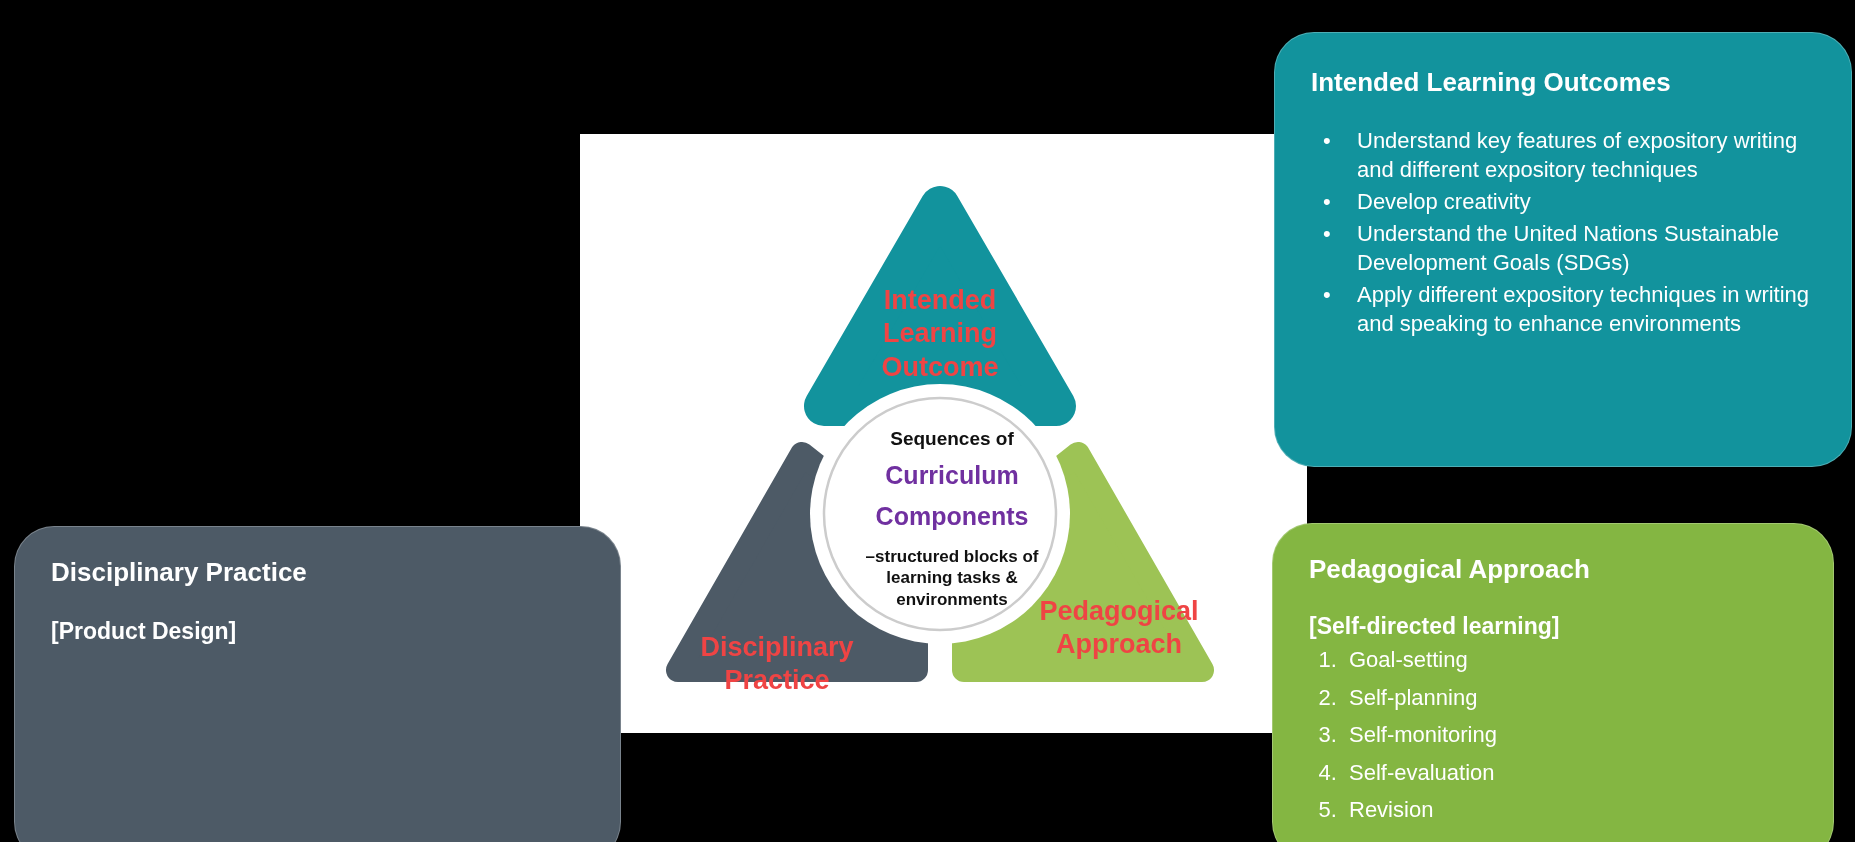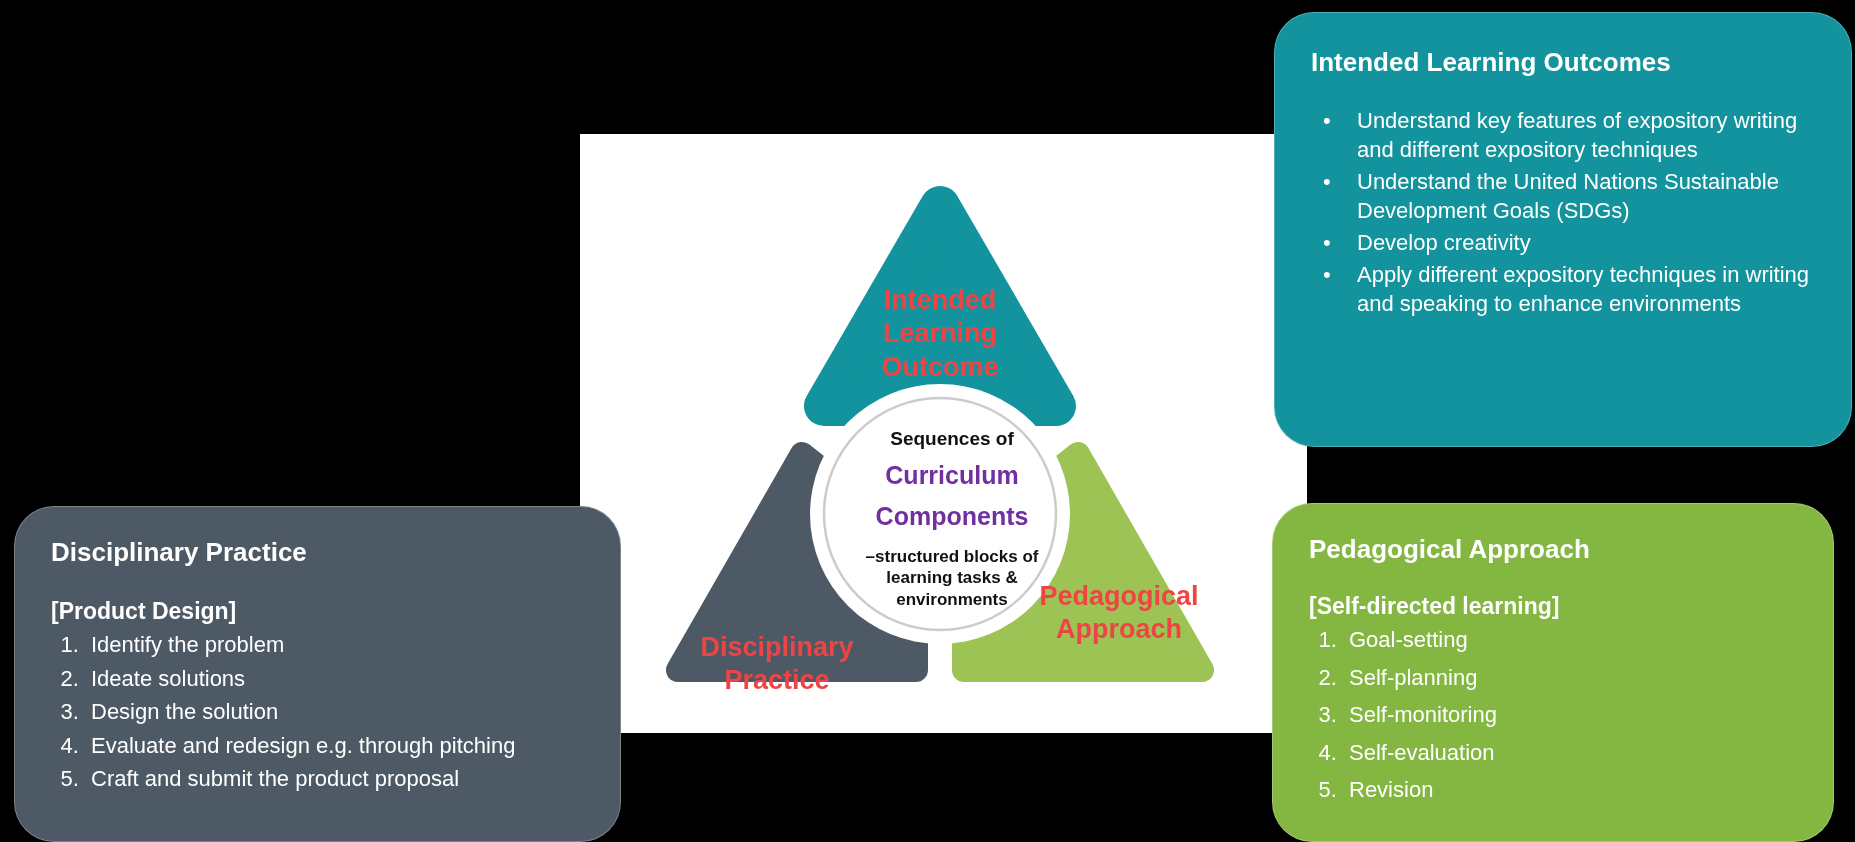--- a/index.html
+++ b/index.html
@@ -33,41 +33,42 @@
     position: absolute;
     color: #ef4444;
     font-weight: bold;
     font-size: 27px;
     line-height: 1.24;
     text-align: center;
     white-space: pre-line;
   }
   .tri-label.top   { left: 210px; top: 150px; width: 300px; }
   .tri-label.left  { left: 57px;  top: 497px; width: 280px; }
-  .tri-label.right { left: 399px; top: 446px; width: 280px; }
+  .tri-label.right { left: 399px; top: 461px; width: 280px; }
 
   .circle-text {
     position: absolute;
     left: 260px; top: 294px;
     width: 224px;
     text-align: center;
     color: #111111;
     font-weight: bold;
   }
   .circle-text .c1 { font-size: 19px; }
   .circle-text .c2 { font-size: 25px; color: var(--purple, #7030A0); line-height: 1.3; margin-top: 9px; }
   .circle-text .c2 + .c2 { margin-top: 8px; }
   .circle-text .c3 { font-size: 17px; line-height: 1.25; margin-top: 14px; white-space: pre-line; }
 
   
   .box {
     position: absolute;
     color: #ffffff;
     border-radius: 40px;
     border: 1px solid rgba(255,255,255,0.25);
+    margin-top: 20px;
   }
   .box-ilo { left: 1274px; top: 12px;  width: 578px; height: 435px; background: var(--teal, #12939D);  padding: 34px 36px; }
   .box-dp  { left: 14px;   top: 506px; width: 607px; height: 336px; background: var(--slate, #4D5A66); padding: 30px 36px; }
   .box-pa  { left: 1272px; top: 503px; width: 562px; height: 339px; background: var(--green, #84B642); padding: 30px 36px; }
 
   .box-title { font-size: 26px; font-weight: bold; }
   .box-ilo .box-title { margin-bottom: 28px; }
   .box-dp  .box-title { margin-bottom: 30px; }
   .box-pa  .box-title { margin-bottom: 28px; }
   .box-subtitle { font-size: 23px; font-weight: bold; margin-bottom: 6px; }
@@ -109,36 +110,29 @@
       <div class="c3">–structured blocks of
 learning tasks &amp;
 environments</div>
     </div>
   </div>
 
   <div class="box box-ilo">
     <div class="box-title">Intended Learning Outcomes</div>
     <ul class="bullets">
       <li>Understand key features of expository writing and different expository techniques</li>
+      <li>Develop creativity</li>
       <li>Understand the United Nations Sustainable Development Goals (SDGs)</li>
-      <li>Develop creativity</li>
       <li>Apply different expository techniques in writing and speaking to enhance environments</li>
     </ul>
   </div>
 
   <div class="box box-dp">
     <div class="box-title">Disciplinary Practice</div>
     <div class="box-subtitle">[Product Design]</div>
-    <ol class="numlist">
-      <li>Identify the problem</li>
-      <li>Ideate solutions</li>
-      <li>Design the solution</li>
-      <li>Evaluate and redesign e.g. through pitching</li>
-      <li>Craft and submit the product proposal</li>
-    </ol>
   </div>
 
   <div class="box box-pa">
     <div class="box-title">Pedagogical Approach</div>
     <div class="box-subtitle">[Self-directed learning]</div>
     <ol class="numlist">
       <li>Goal-setting</li>
       <li>Self-planning</li>
       <li>Self-monitoring</li>
       <li>Self-evaluation</li>

